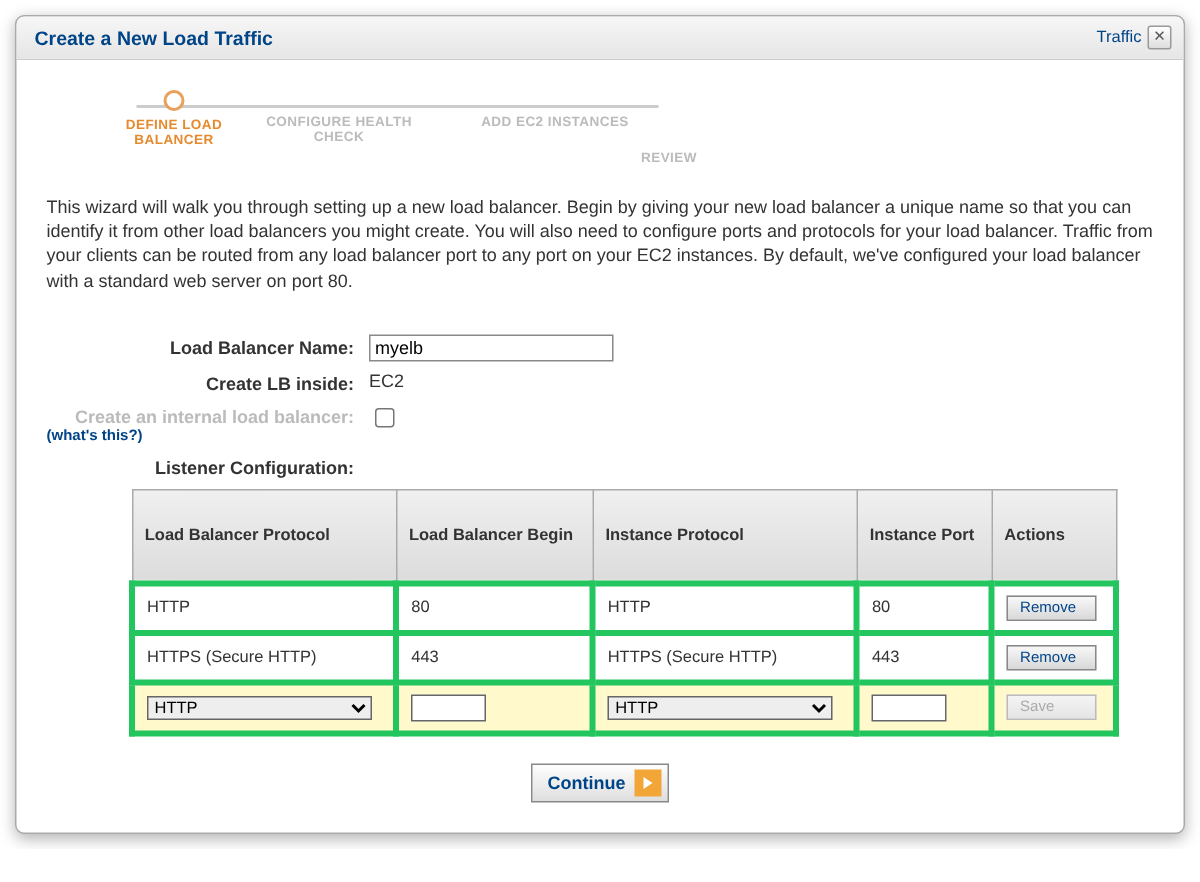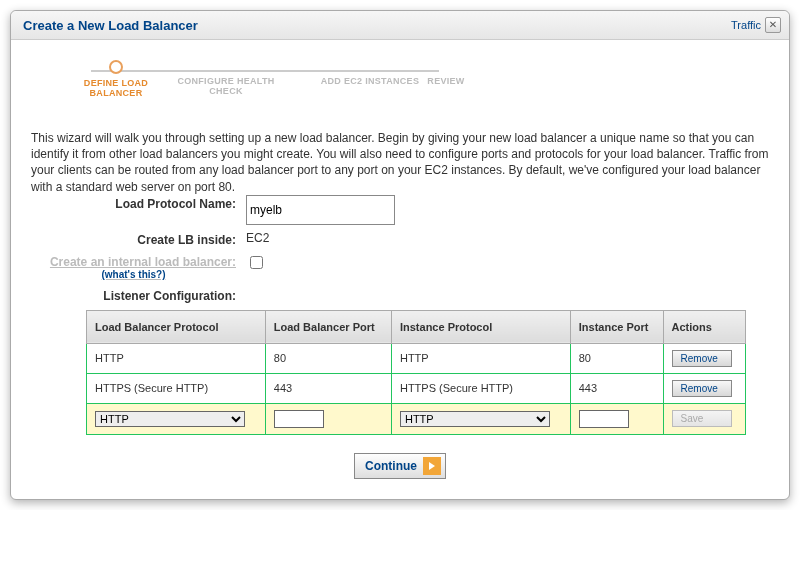--- a/index.html
+++ b/index.html
@@ -85,76 +85,76 @@
   .step .label {
     font-size: 9px;
     font-weight: bold;
     letter-spacing: 0.3px;
   }
   .step.active .label { color: #e58a2e; }
   .step.inactive .label { color: #bbb; }
   .step.s1 { left: 30px; }
   .step.s2 { left: 140px; }
   .step.s3 { left: 255px; margin-left: 29px; }
-  .step.s4 { left: 360px; }
+  .step.s4 { left: 360px; margin-top: 24px; }
 
   .wizard-text {
     color: #333;
     line-height: 1.35;
-    margin-bottom: 0;
+    margin-bottom: 28px;
   }
 
   .form-row {
     display: flex;
     align-items: flex-start;
     margin-bottom: 6px;
   }
   .form-label {
     width: 215px;
     text-align: right;
     font-weight: bold;
     padding-right: 10px;
     padding-top: 2px;
   }
   .form-label.disabled { color: #bbb; }
   .form-value { }
   .form-value input[type=text] {
     border: 1px solid #888;
-    padding: 14px 3px;
+    padding: 2px 3px;
     font-size: 12px;
-    width: 149px;
+    width: 163px;
     height: 18px;
   }
   .whats-this {
     color: #004488;
     font-size: 10px;
     display: block;
-    text-align: center;
+    text-align: left;
     margin-top: 0;
     cursor: pointer;
   }
 
   table.listener {
     border-collapse: collapse;
     width: 660px;
     margin: 4px 0 0 55px;
     border: 1px solid #999;
   }
   table.listener th {
     background: linear-gradient(#f0f0f0,#dcdcdc);
     border: 1px solid #aaa;
     font-size: 11px;
     font-weight: bold;
     text-align: left;
-    padding: 10px 8px;
+    padding: 24px 8px;
     color: #333;
     margin-top: 32px;
   }
   table.listener td {
-    border: 1px solid #22c55e;
+    border: 4px solid #22c55e;
     padding: 6px 8px;
     font-size: 11px;
   }
   tr.addrow td {
     background: #fff9cc;
   }
   .remove-btn, .save-btn {
     display: inline-block;
     min-width: 60px;
     text-align: left;
@@ -212,21 +212,21 @@
     justify-content: center;
   }
   .arrow-box svg { display:block; }
 </style>
 </head>
 <body>
 
 <div class="dialog">
 
   <div class="dialog-header">
-    <div class="dialog-title">Create a New Load Balancer</div>
+    <div class="dialog-title">Create a New Load Traffic</div>
     <span class="cancel-link">Traffic</span>
     <div class="close-btn">✕</div>
   </div>
 
   <div class="dialog-body">
 
     <div class="stepper">
       <div class="step-line"></div>
       <div class="step active s1">
         <div class="dot"></div>
@@ -239,51 +239,51 @@
         <div class="label">ADD EC2 INSTANCES</div>
       </div>
       <div class="step inactive s4">
         <div class="label">REVIEW</div>
       </div>
     </div>
 
     <div class="wizard-text">This wizard will walk you through setting up a new load balancer. Begin by giving your new load balancer a unique name so that you can identify it from other load balancers you might create. You will also need to configure ports and protocols for your load balancer. Traffic from your clients can be routed from any load balancer port to any port on your EC2 instances. By default, we've configured your load balancer with a standard web server on port 80.</div>
 
     <div class="form-row">
-      <div class="form-label">Load Protocol Name:</div>
+      <div class="form-label">Load Balancer Name:</div>
       <div class="form-value">
         <input type="text" value="myelb" style="">
       </div>
     </div>
 
     <div class="form-row">
       <div class="form-label">Create LB inside:</div>
       <div class="form-value">EC2</div>
     </div>
 
     <div class="form-row">
-      <div class="form-label disabled" style="line-height:1.2;text-decoration:underline;">
+      <div class="form-label disabled" style="line-height:1.2;">
         <span>Create an internal load balancer:</span>
         <span class="whats-this">(what's this?)</span>
       </div>
       <div class="form-value">
         <input type="checkbox" style="">
       </div>
     </div>
 
     <div class="form-row">
       <div class="form-label" style="line-height:1.2;">Listener Configuration:</div>
       <div class="form-value"></div>
     </div>
 
     <table class="listener">
       <thead>
         <tr>
           <th>Load Balancer Protocol</th>
-          <th>Load Balancer Port</th>
+          <th>Load Balancer Begin</th>
           <th>Instance Protocol</th>
           <th>Instance Port</th>
           <th>Actions</th>
         </tr>
       </thead>
       <tbody>
         <tr>
           <td>HTTP</td>
           <td>80</td>
           <td>HTTP</td>

